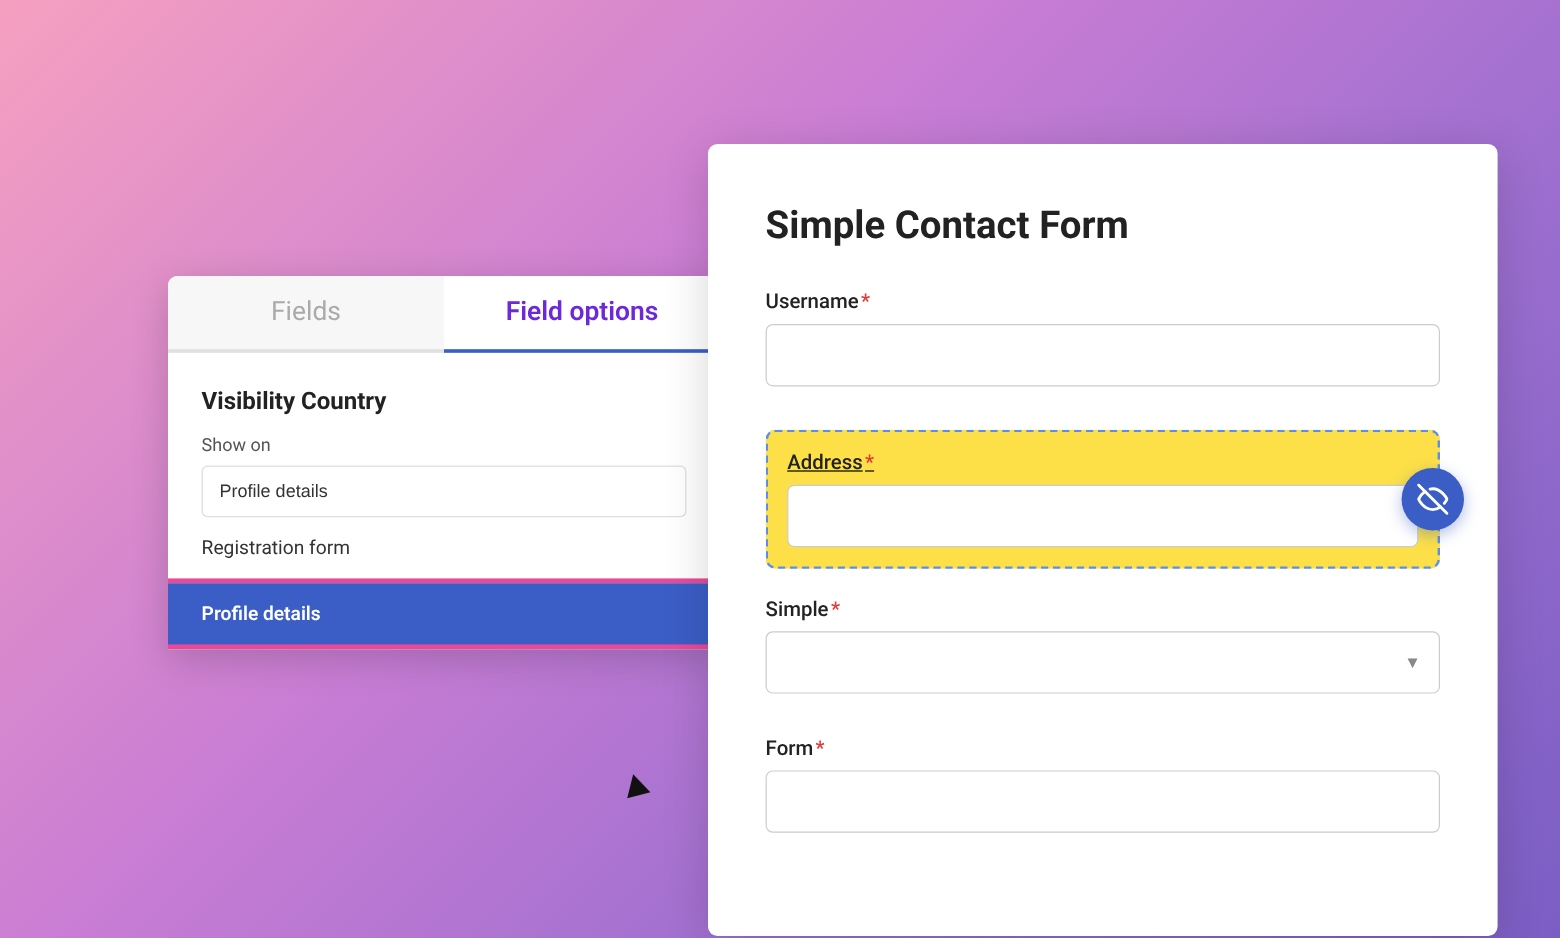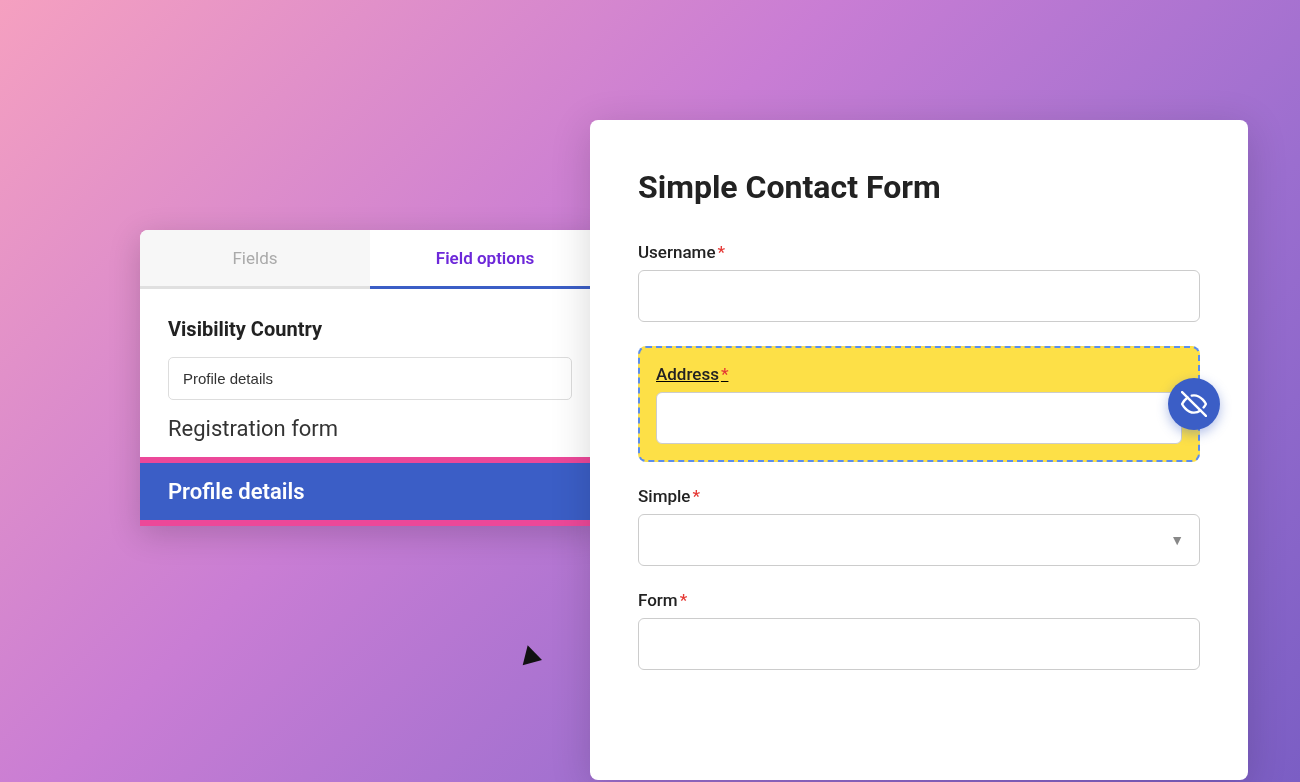--- a/index.html
+++ b/index.html
@@ -28,21 +28,21 @@
     .tabs {
       display: flex;
       border-bottom: 3px solid #e0e0e0;
       background: #f7f7f7;
     }
 
     .tab {
       flex: 1;
       padding: 18px 0;
       text-align: center;
-      font-size: 17px;
+      font-size: 22px;
       cursor: pointer;
       color: #aaa;
       font-weight: 400;
       border-bottom: 3px solid transparent;
       margin-bottom: -3px;
     }
 
     .tab.active {
       color: #6d28d9;
       font-weight: 600;
@@ -77,24 +77,24 @@
       background: #fff;
       margin-bottom: 0;
     }
 
     .dropdown-list {
       margin-top: 0;
     }
 
     .dropdown-item {
       padding: 16px 28px;
-      font-size: 22px;
-      color: #333;
-      cursor: pointer;
-      border-bottom: 6px solid #ec4899;
+      font-size: 16px;
+      color: #333;
+      cursor: pointer;
+      border-bottom: 4px solid #ec4899;
     }
 
     .dropdown-item.selected {
       background: #3b5ec6;
       color: #fff;
       font-weight: 600;
     }
 
     
     .cursor {
@@ -124,21 +124,21 @@
     }
 
     .form-title {
       font-size: 32px;
       font-weight: 700;
       color: #222;
       margin-bottom: 36px;
     }
 
     .form-field {
-      margin-bottom: 24px;
+      margin-bottom: 36px;
     }
 
     .field-label {
       font-size: 17px;
       font-weight: 500;
       color: #222;
       margin-bottom: 8px;
     }
 
     .field-label .required {
@@ -232,20 +232,21 @@
 </head>
 <body>
 
 <div class="left-panel">
   <div class="tabs">
     <div class="tab">Fields</div>
     <div class="tab active">Field options</div>
   </div>
   <div class="panel-body">
     <div class="visibility-title">Visibility Country</div>
+    <div class="show-on-label">Show on</div>
     <input class="show-on-input" type="text" readonly="" value="Profile details" style="">
   </div>
   <div class="dropdown-list">
     <div class="dropdown-item">Registration form</div>
     <div class="dropdown-item selected">Profile details</div>
   </div>
 </div>
 
 <div class="cursor"></div>
 

